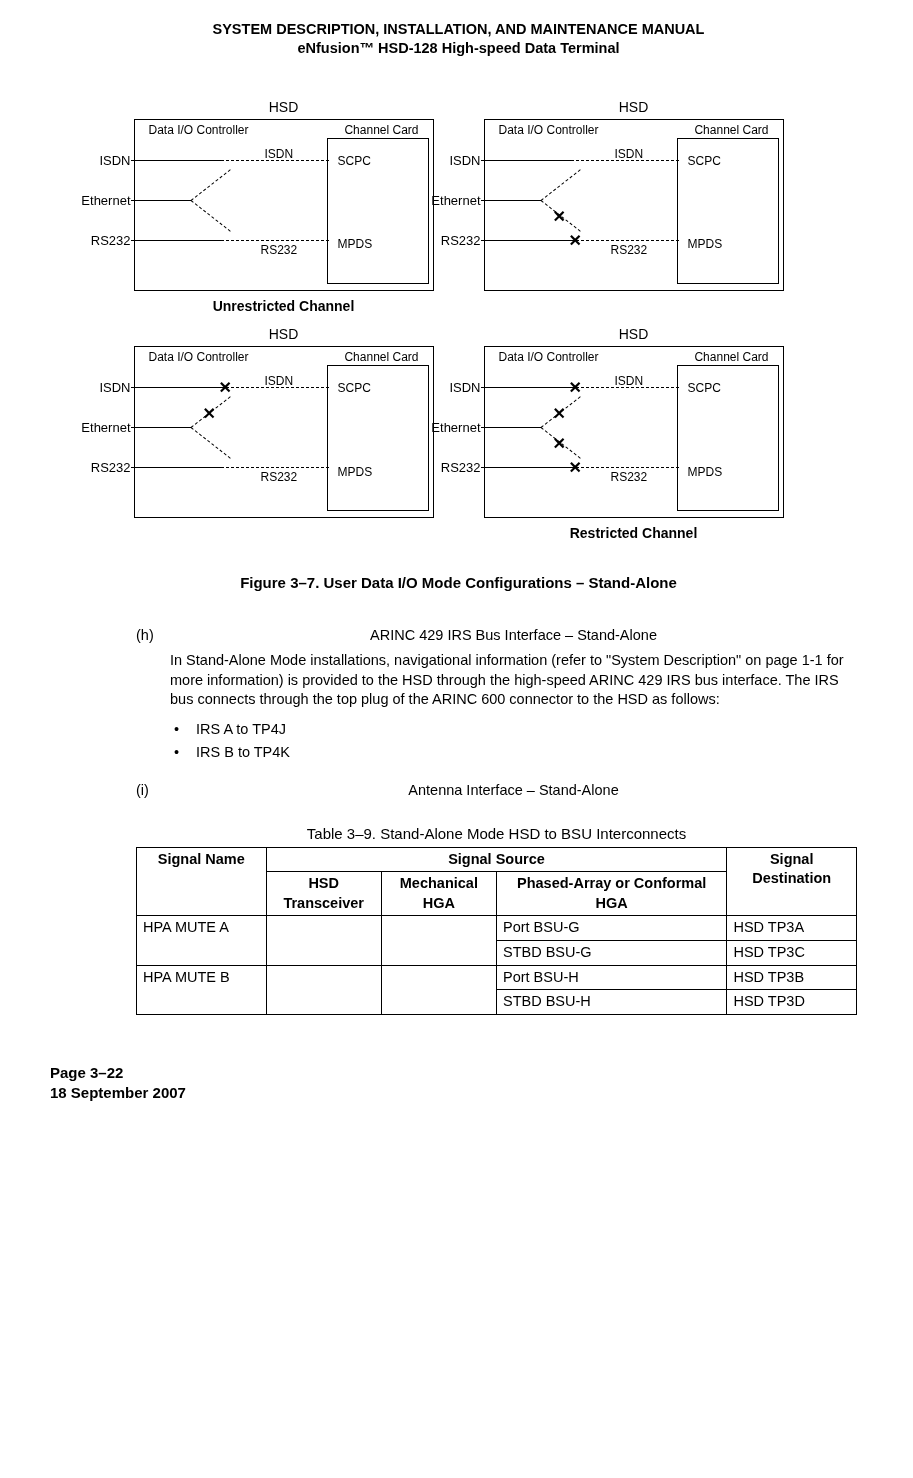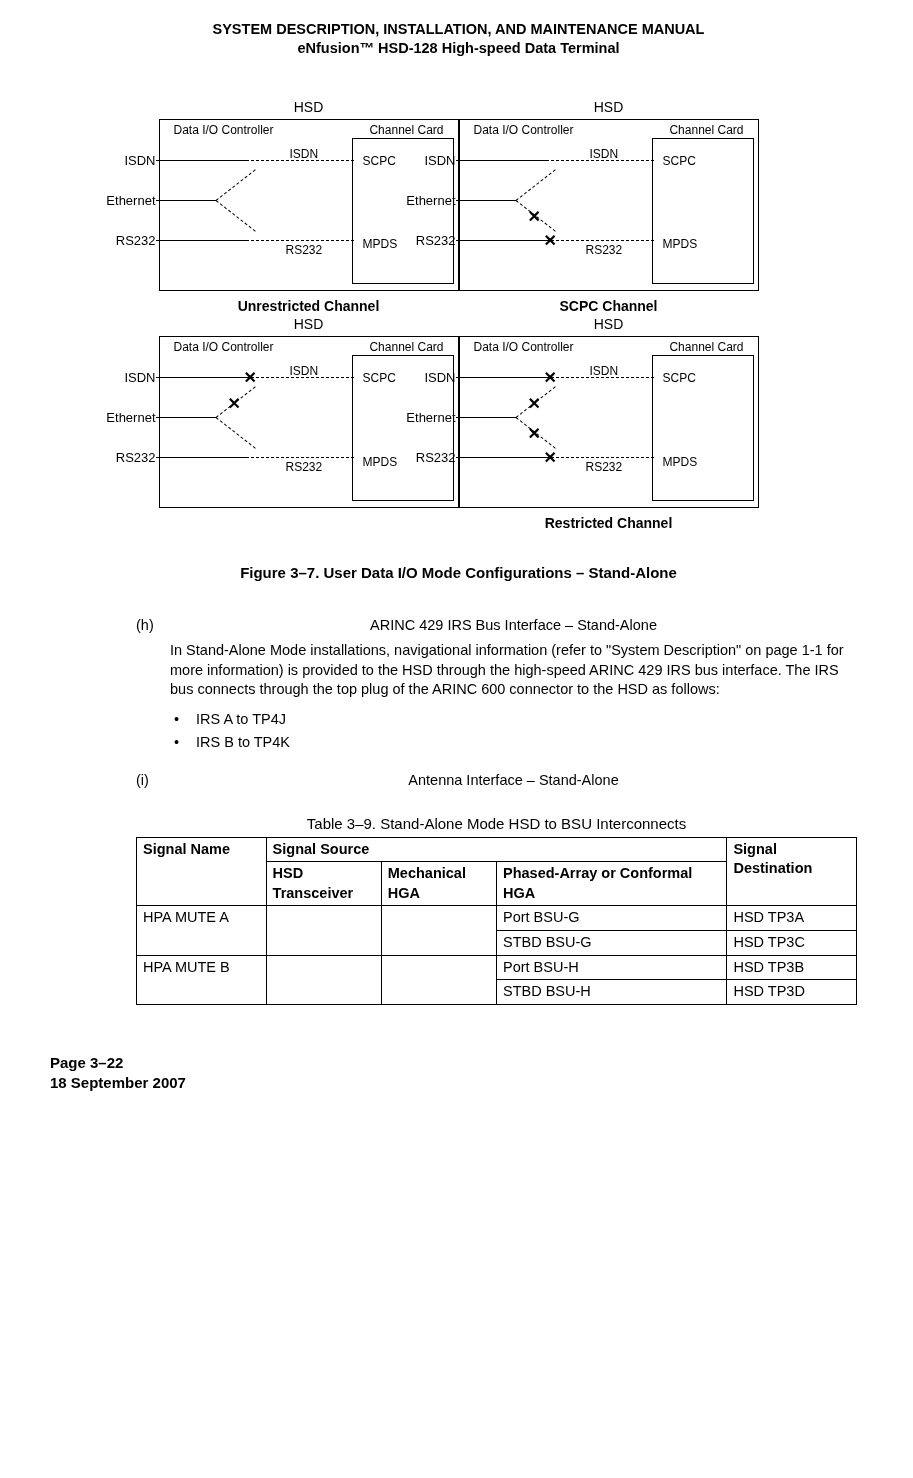--- a/index.html
+++ b/index.html
@@ -16,23 +16,23 @@
   .hdr {
     text-align: center;
     font-weight: bold;
     font-size: 14.5px;
     margin-bottom: 40px;
   }
   .hdr div { line-height: 1.3; }
   .figs {
     display: flex;
     flex-direction: column;
+    gap: 10px;
     margin: 0 auto 30px;
     width: 650px;
-    align-items: center;
   }
   .figrow {
     display: flex;
     justify-content: space-between;
   }
   .diagram {
     width: 300px;
     position: relative;
   }
   .diag-box {
@@ -114,20 +114,21 @@
     font-size: 14.5px;
   }
   table.tbl th, table.tbl td {
     border: 1px solid #000;
     padding: 2px 6px;
     text-align: left;
     vertical-align: top;
   }
   table.tbl th {
     font-weight: bold;
+    text-align: center;
   }
   .footer {
     margin-top: 48px;
     font-weight: bold;
     font-size: 15px;
   }
 </style>
 </head>
 <body>
 
@@ -186,21 +187,20 @@
         <div class="lw" style="left:86px;top:40px;width:108px"></div>
         <div class="lw" style="left:86px;top:120px;width:108px"></div>
         <div class="lw" style="left:56px;top:80px;width:50px;transform:rotate(-38deg);transform-origin:left"></div>
         <div class="lw" style="left:56px;top:80px;width:50px;transform:rotate(38deg);transform-origin:left"></div>
 
         <span class="x-mark" style="left:68px;top:86px">✕</span>
         <span class="x-mark" style="left:84px;top:110px">✕</span>
         <span class="in-lbl" style="left:130px;top:26px">ISDN</span>
         <span class="in-lbl" style="left:126px;top:122px">RS232</span>
       </div>
-      <div class="caption">SCPC  Channel</div>
     </div>
   </div>
 
   <div class="figrow">
 
     <div class="diagram">
       <div class="hsd-lbl">HSD</div>
       <div class="diag-box">
         <span class="col-lbl" style="left:14px">Data I/O Controller</span>
         <span class="col-lbl" style="right:14px">Channel Card</span>

